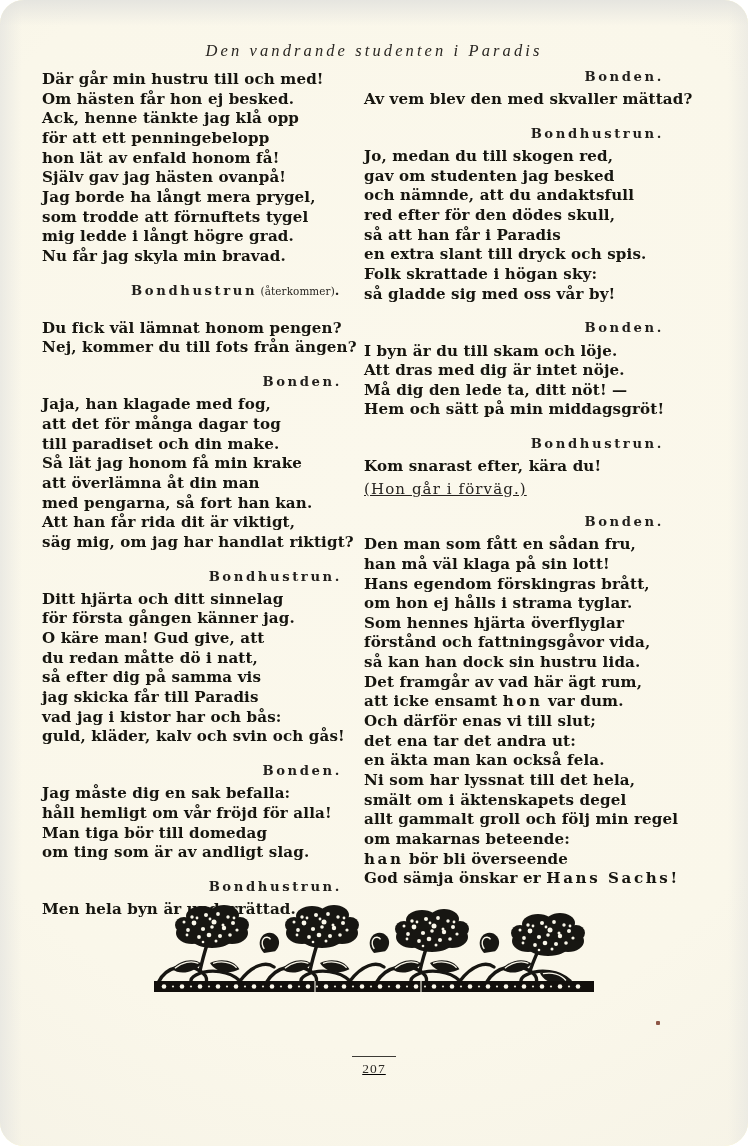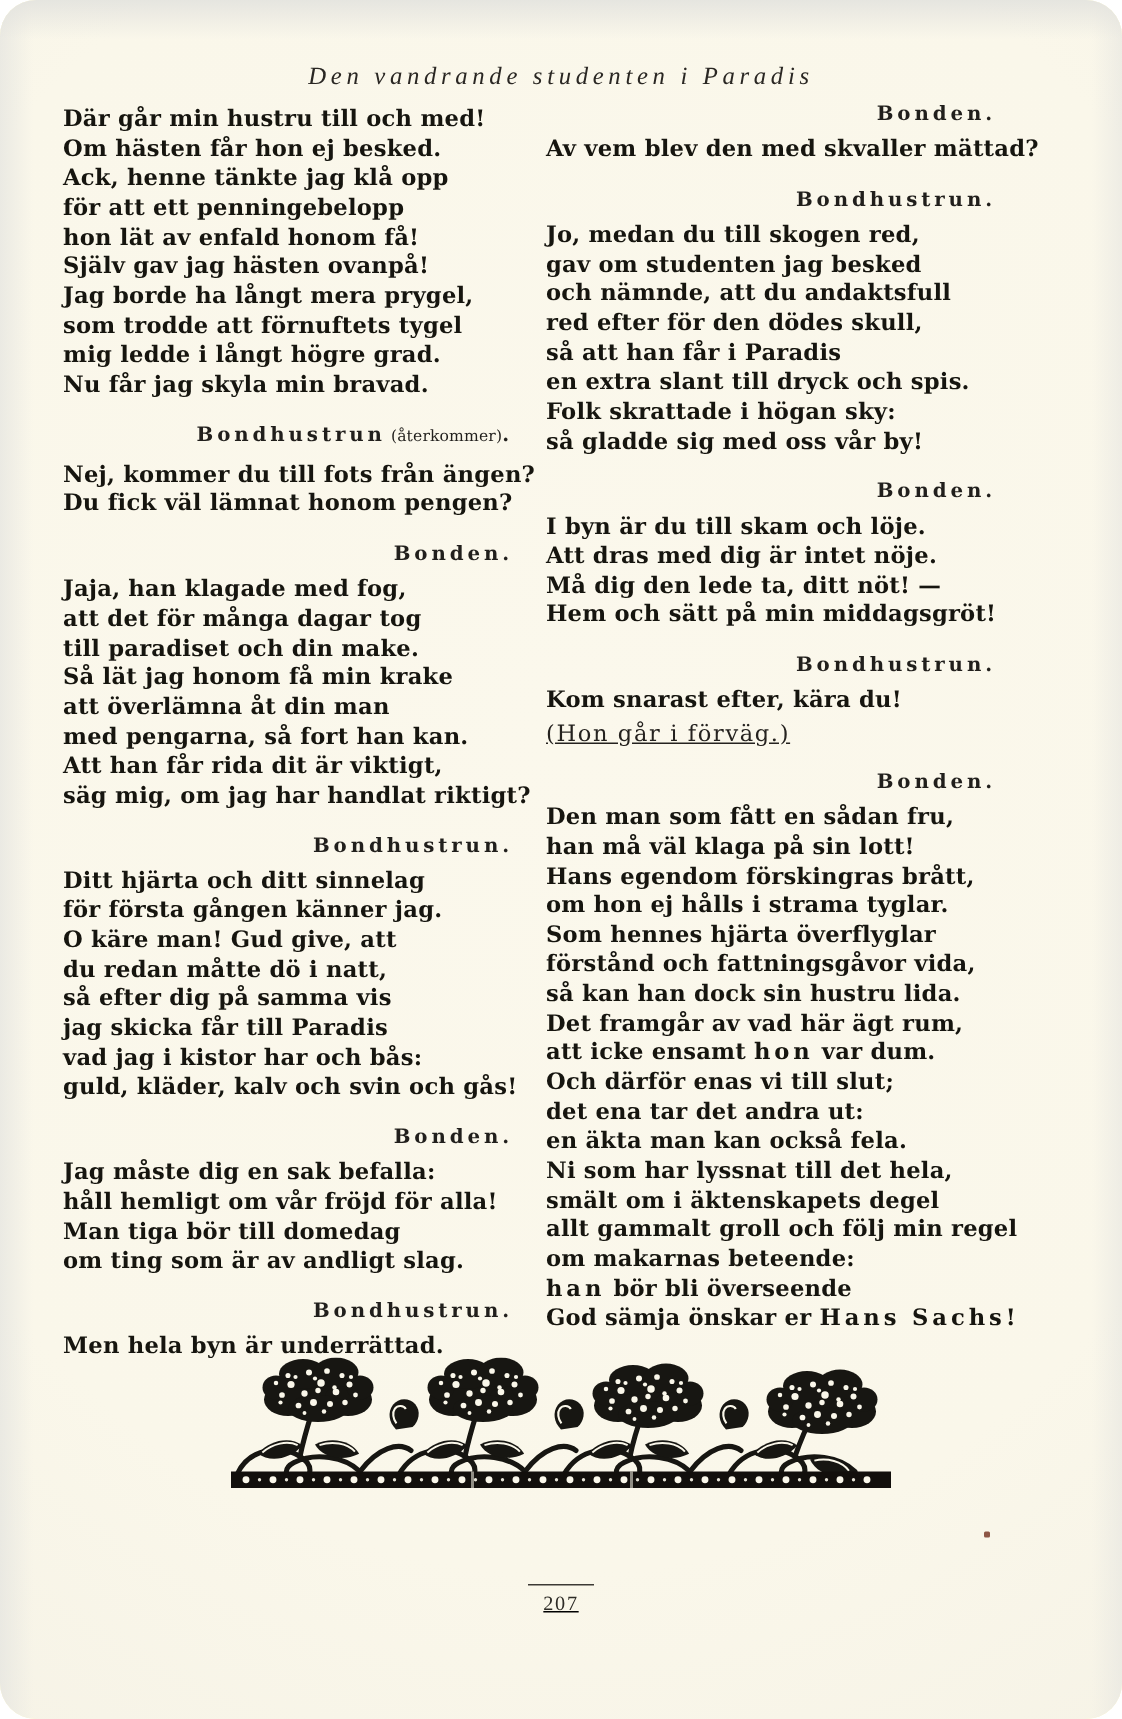--- a/index.html
+++ b/index.html
@@ -165,24 +165,24 @@
           <div>Om hästen får hon ej besked.</div>
           <div>Ack, henne tänkte jag klå opp</div>
           <div>för att ett penningebelopp</div>
           <div>hon lät av enfald honom få!</div>
           <div>Själv gav jag hästen ovanpå!</div>
           <div>Jag borde ha långt mera prygel,</div>
           <div>som trodde att förnuftets tygel</div>
           <div>mig ledde i långt högre grad.</div>
           <div>Nu får jag skyla min bravad.</div>
         </div>
-        <div class="speaker gap-speaker-wrap" style="margin-top: 17px; margin-bottom: 10px;"><span>Bondhustrun</span><span class="stage-inline"> (återkommer)</span><span>.</span></div>
-        <div class="verse">
+        <div class="speaker gap-speaker-wrap" style="margin-top: 17px; margin-bottom: 22px;"><span>Bondhustrun</span><span class="stage-inline"> (återkommer)</span><span>.</span></div>
+        <div class="verse">
+          <div>Du fick väl lämnat honom pengen?</div>
           <div>Nej, kommer du till fots från ängen?</div>
-          <div>Du fick väl lämnat honom pengen?</div>
         </div>
         <div class="speaker gap-speaker-wrap" style="margin-top: 17px; margin-bottom: 7px;"><span>Bonden</span><span>.</span></div>
         <div class="verse">
           <div>Jaja, han klagade med fog,</div>
           <div>att det för många dagar tog</div>
           <div>till paradiset och din make.</div>
           <div>Så lät jag honom få min krake</div>
           <div>att överlämna åt din man</div>
           <div>med pengarna, så fort han kan.</div>
           <div>Att han får rida dit är viktigt,</div>

